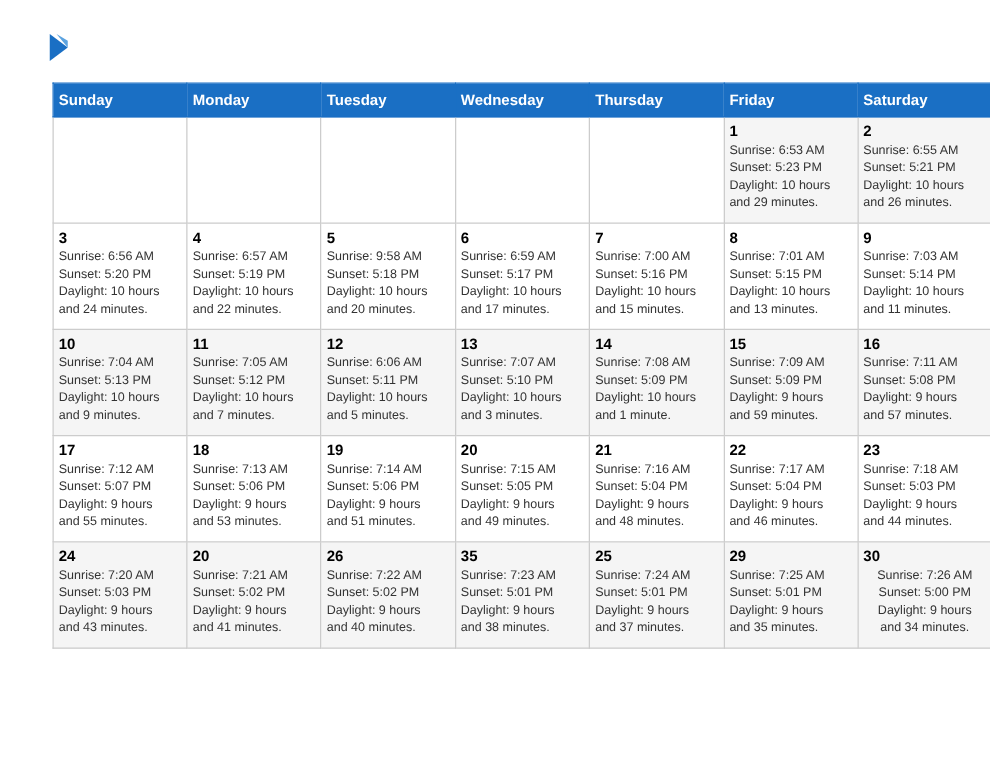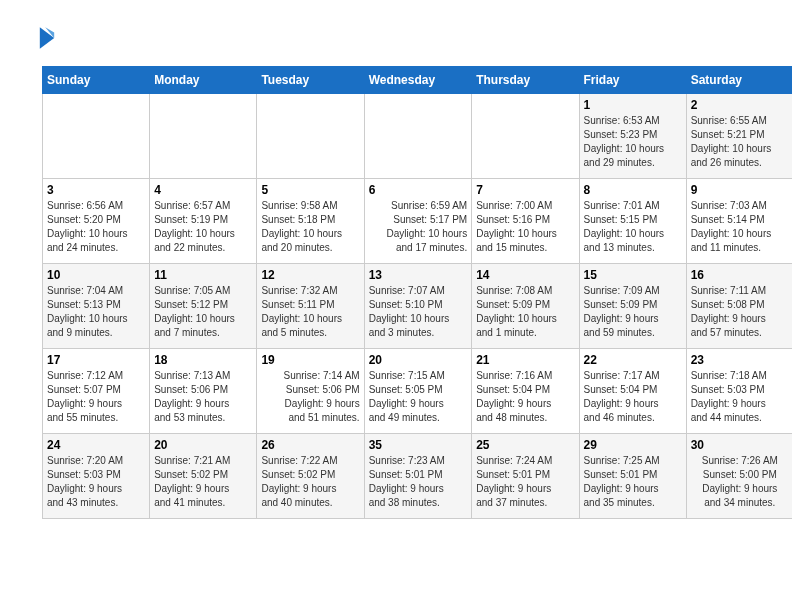--- a/index.html
+++ b/index.html
@@ -161,21 +161,21 @@
         </td>
         <td>
           <div class="day-num">5</div>
           <div class="day-info" style="white-space: pre-line;">Sunrise: 9:58 AM
 Sunset: 5:18 PM
 Daylight: 10 hours
 and 20 minutes.</div>
         </td>
         <td>
           <div class="day-num">6</div>
-          <div class="day-info" style="white-space: pre-line; text-align: right;">Sunrise: 6:59 AM
+          <div class="day-info" style="white-space: pre-line;">Sunrise: 6:59 AM
 Sunset: 5:17 PM
 Daylight: 10 hours
 and 17 minutes.</div>
         </td>
         <td>
           <div class="day-num">7</div>
           <div class="day-info" style="white-space: pre-line;">Sunrise: 7:00 AM
 Sunset: 5:16 PM
 Daylight: 10 hours
 and 15 minutes.</div>
@@ -205,21 +205,21 @@
         </td>
         <td>
           <div class="day-num">11</div>
           <div class="day-info" style="white-space: pre-line;">Sunrise: 7:05 AM
 Sunset: 5:12 PM
 Daylight: 10 hours
 and 7 minutes.</div>
         </td>
         <td>
           <div class="day-num">12</div>
-          <div class="day-info" style="white-space: pre-line;">Sunrise: 7:32 AM
+          <div class="day-info" style="white-space: pre-line;">Sunrise: 6:06 AM
 Sunset: 5:11 PM
 Daylight: 10 hours
 and 5 minutes.</div>
         </td>
         <td>
           <div class="day-num">13</div>
           <div class="day-info" style="white-space: pre-line;">Sunrise: 7:07 AM
 Sunset: 5:10 PM
 Daylight: 10 hours
 and 3 minutes.</div>
@@ -256,21 +256,21 @@
         </td>
         <td>
           <div class="day-num">18</div>
           <div class="day-info" style="white-space: pre-line;">Sunrise: 7:13 AM
 Sunset: 5:06 PM
 Daylight: 9 hours
 and 53 minutes.</div>
         </td>
         <td>
           <div class="day-num">19</div>
-          <div class="day-info" style="white-space: pre-line; text-align: right;">Sunrise: 7:14 AM
+          <div class="day-info" style="white-space: pre-line;">Sunrise: 7:14 AM
 Sunset: 5:06 PM
 Daylight: 9 hours
 and 51 minutes.</div>
         </td>
         <td>
           <div class="day-num">20</div>
           <div class="day-info" style="white-space: pre-line;">Sunrise: 7:15 AM
 Sunset: 5:05 PM
 Daylight: 9 hours
 and 49 minutes.</div>

